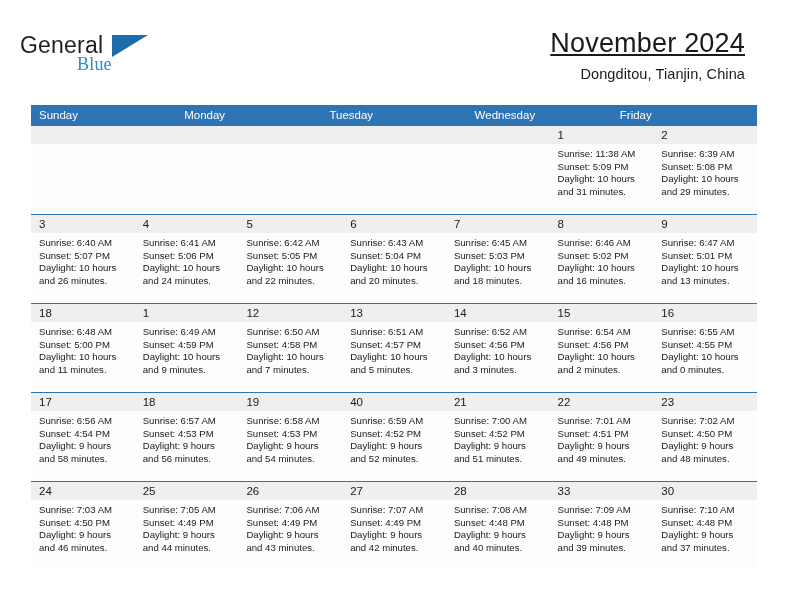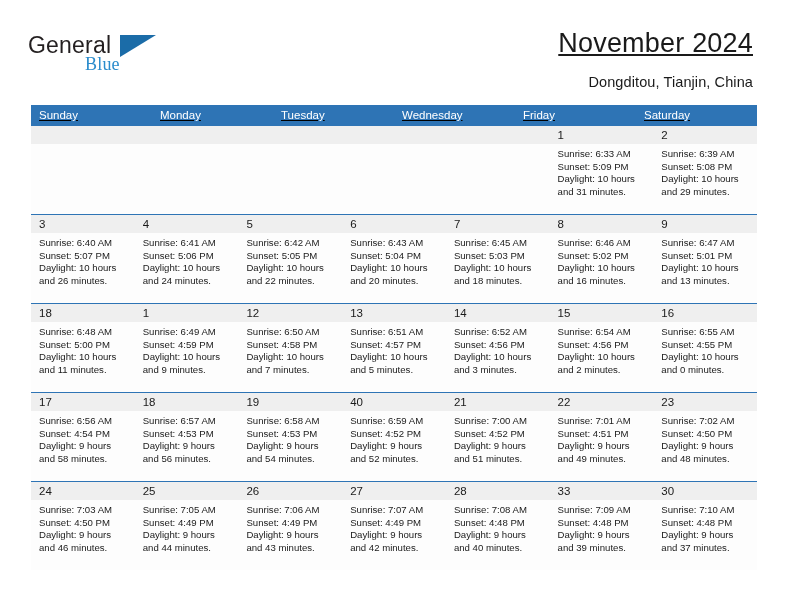--- a/index.html
+++ b/index.html
@@ -14,21 +14,21 @@
   .page {
     position: relative;
     width: 792px;
     height: 612px;
     background: #ffffff;
   }
 
   
   .top {
     position: absolute;
-    left: 27px;
+    left: 19px;
     top: 26px;
     width: 726px;
     height: 72px;
   }
   .logo {
     position: absolute;
     left: 0;
     top: 6px;
     width: 230px;
     height: 56px;
@@ -71,37 +71,36 @@
     font-weight: normal;
     color: #1a1a1a;
     line-height: 34px;
     letter-spacing: 0.2px;
     text-decoration: underline;
   }
   .cal-sub {
     font-size: 14.5px;
     color: #1a1a1a;
     line-height: 22px;
-    margin-top: 11px;
+    margin-top: 3px;
     letter-spacing: 0.1px;
   }
 
   
   .calendar {
     position: absolute;
     left: 31px;
     top: 105px;
     width: 726px;
   }
   .week-head {
     display: flex;
     width: 100%;
     background: #2e74b5;
     height: 21px;
-    text-decoration: underline;
   }
   .week-head .wh {
     flex: 1 1 0;
     color: #ffffff;
     font-size: 11.5px;
     line-height: 21px;
     padding-left: 8px;
     white-space: nowrap;
     overflow: hidden;
   }
@@ -156,21 +155,20 @@
 
   </div>
 
   <div class="calendar">
     <div class="week-head" id="weekday-header-row">
         <div class="wh">Sunday</div>
         <div class="wh">Monday</div>
         <div class="wh">Tuesday</div>
         <div class="wh">Wednesday</div>
         <div class="wh">Friday</div>
-        <div class="wh">Saturday</div>
       </div>
     <div id="weeks-container">
         <div class="week-row first">
           <div class="cell empty">
             <span class="daynum"></span>
           </div>
           <div class="cell empty">
             <span class="daynum"></span>
           </div>
           <div class="cell empty">
@@ -178,21 +176,21 @@
           </div>
           <div class="cell empty">
             <span class="daynum"></span>
           </div>
           <div class="cell empty">
             <span class="daynum"></span>
           </div>
           <div class="cell">
             <span class="daynum">1</span>
             <div class="info">
-              <div>Sunrise: 6:33 AM</div>
+              <div>Sunrise: 11:38 AM</div>
               <div>Sunset: 5:09 PM</div>
               <div>Daylight: 10 hours</div>
               <div>and 31 minutes.</div>
             </div>
           </div>
           <div class="cell">
             <span class="daynum">2</span>
             <div class="info">
               <div>Sunrise: 6:39 AM</div>
               <div>Sunset: 5:08 PM</div>

